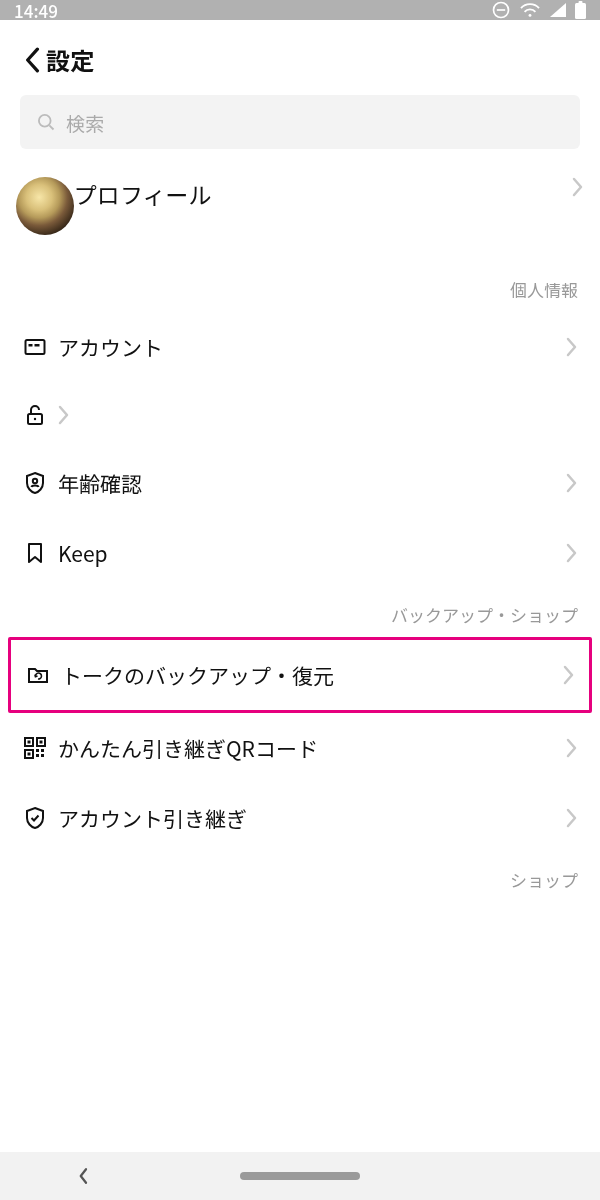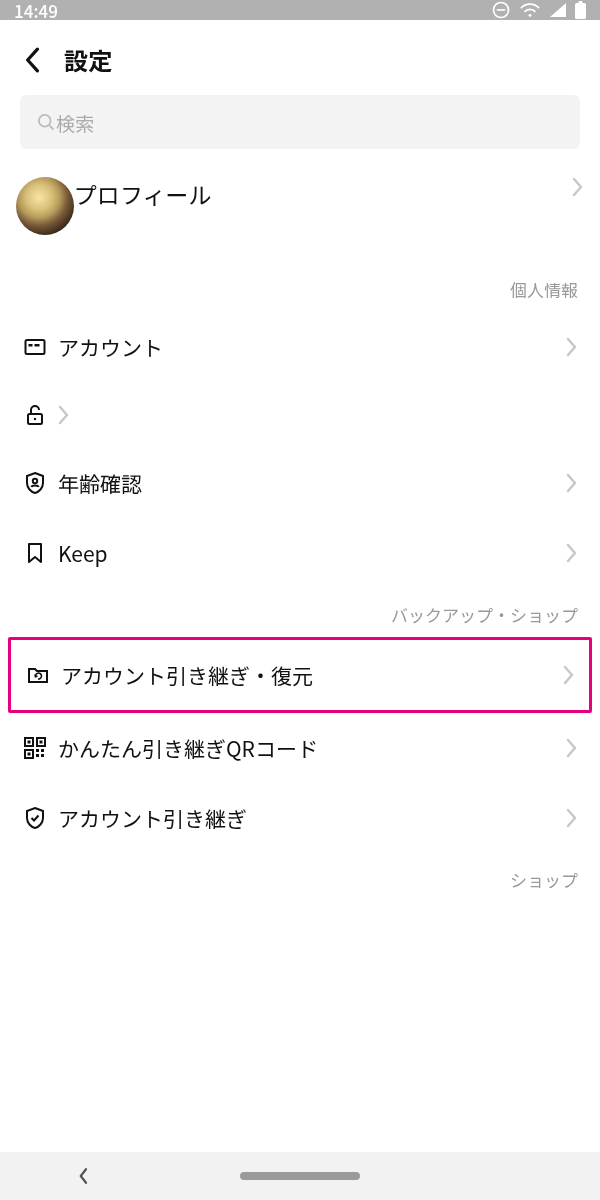--- a/index.html
+++ b/index.html
@@ -1,23 +1,23 @@
 <!DOCTYPE html>
 <html><head>
 <meta charset="utf-8">
 <style>
   * { box-sizing: border-box; margin: 0; padding: 0; }
   html, body { width: 600px; height: 1200px; font-family: -apple-system, "Hiragino Sans", "Noto Sans JP", sans-serif; background: #fff; overflow: hidden; }
   .statusbar { height: 20px; background: #b1b1b1; color: #fff; display: flex; align-items: center; justify-content: space-between; padding: 0 14px; font-size: 17px; font-weight: 500; }
   .status-right { display: flex; align-items: center; gap: 8px; }
   .status-right svg { display: block; }
-  .header { display: flex; align-items: center; padding: 22px 18px 18px 18px; gap: 18px; }
+  .header { display: flex; align-items: center; padding: 22px 18px 18px 18px; }
   .back-chevron { width: 28px; height: 28px; display: flex; align-items: center; justify-content: center; }
   .title { font-size: 24px; font-weight: 700; color: #111; }
-  .searchbox { margin: 0 20px; height: 54px; background: #f3f3f3; border-radius: 6px; display: flex; align-items: center; padding: 0 16px; color: #aaa; font-size: 19px; }
+  .searchbox { margin: 0 20px; height: 54px; background: #f3f3f3; border-radius: 6px; display: flex; align-items: center; padding: 0 16px; gap: 10px; color: #aaa; font-size: 19px; }
   .profile-row { display: flex; align-items: flex-start; padding: 28px 16px; }
   .avatar { width: 58px; height: 58px; border-radius: 50%; background: radial-gradient(circle at 40% 35%, #f7e6a8 0%, #d9c07a 25%, #b59a5a 40%, #7a5a3a 55%, #3a2a1a 75%, #1a0f07 100%); flex-shrink: 0; }
   .profile-label { font-size: 23px; font-weight: 400; color: #111; flex: 1; }
   .row-chevron { color: #c8c8c8; }
   .section-title { font-size: 17px; color: #999; padding: 14px 22px 10px 22px; text-align: right; }
   .list-row { display: flex; align-items: center; padding: 20px 22px; gap: 10px; position: relative; }
   .row-icon { width: 26px; height: 26px; flex-shrink: 0; display: flex; align-items: center; justify-content: center; }
   .row-label { font-size: 21px; font-weight: 400; color: #111; flex: 1; }
   .highlight-box { border: 3px solid #e6007e; margin: 0 8px; border-radius: 2px; }
   .highlight-box .list-row { padding-left: 14px; padding-right: 14px; }
@@ -133,21 +133,21 @@
 
 <div class="highlight-box">
   <div class="list-row">
     <div class="row-icon">
       <svg width="24" height="24" viewBox="0 0 24 24" fill="none" stroke="#111" stroke-width="2">
           <path d="M3 6 H9 L11 8 H21 V19 H3 Z"></path>
           <path d="M9.5 13.5 A3 3 0 1 1 12 16" stroke-width="1.6"></path>
           <polyline points="9,11.5 9.5,13.7 11.5,13" stroke-width="1.6"></polyline>
         </svg>
     </div>
-    <div class="row-label">アカウント引き継ぎ・復元</div>
+    <div class="row-label">トークのバックアップ・復元</div>
     <svg class="row-chevron" width="12" height="20" viewBox="0 0 12 20" fill="none" stroke="#c8c8c8" stroke-width="2.5" stroke-linecap="round" stroke-linejoin="round">
         <polyline points="2,2 9,10 2,18"></polyline>
       </svg>
   </div>
 </div>
 
 <div class="list-row">
   <div class="row-icon">
     <svg width="24" height="24" viewBox="0 0 24 24" fill="#111">
         <rect x="2" y="2" width="8" height="8" fill="none" stroke="#111" stroke-width="2"></rect>

